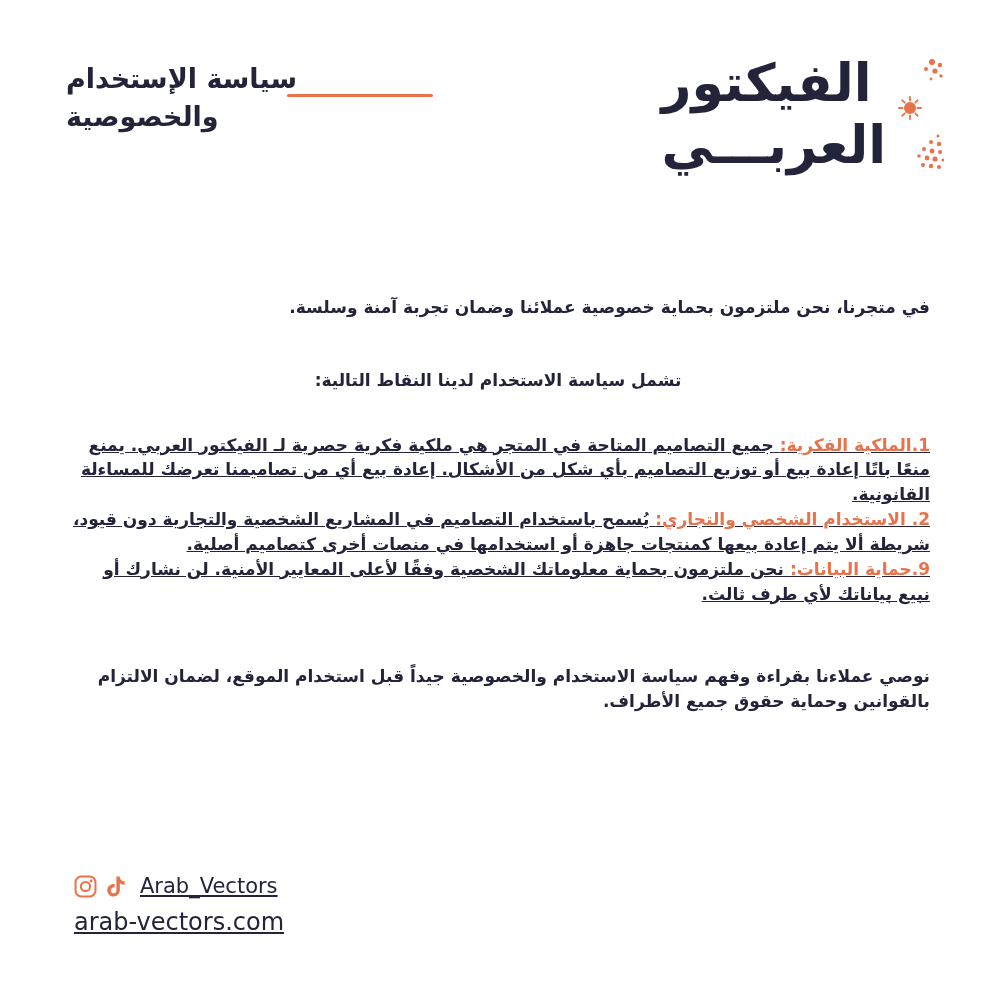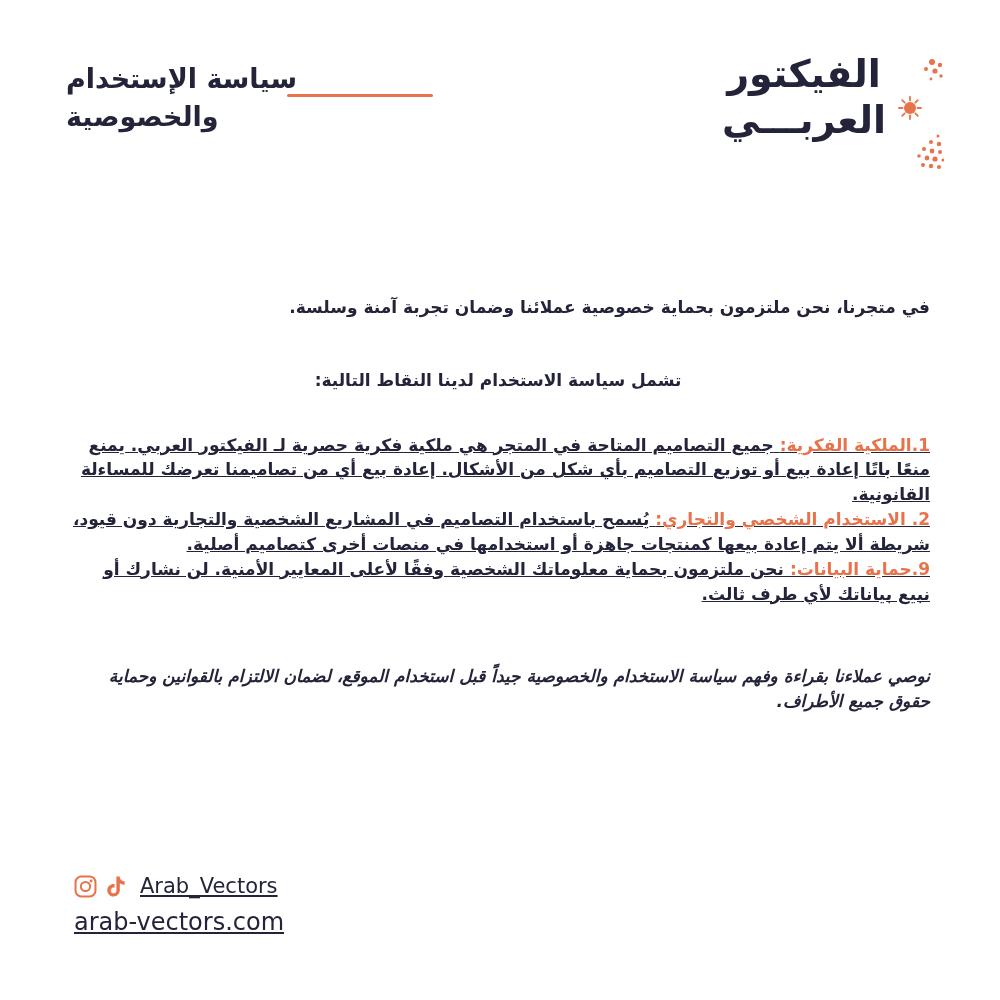--- a/index.html
+++ b/index.html
@@ -17,36 +17,36 @@
     direction:rtl;text-align:left;
     font-size:27px;font-weight:700;line-height:1.42;color:var(--ink);
   }
   .page-title span{display:block;}
   .title-divider{
     position:absolute;top:94px;left:287px;width:146px;height:3px;
     background:var(--accent);border-radius:2px;
   }
   .logo{position:absolute;top:52px;right:56px;display:flex;align-items:flex-start;gap:12px;}
   .logo-text{
-    direction:rtl;text-align:center;
-    font-size:38px;font-weight:700;line-height:1.2;color:var(--ink);
+    direction:rtl;text-align:left;
+    font-size:52px;font-weight:700;line-height:1.2;color:var(--ink);
   }
   .logo-text span{display:block;}
   .logo-icon{width:46px;height:114px;flex:none;margin-top:4px;}
 
   
   .content{
     position:absolute;top:278px;left:66px;right:70px;
     direction:rtl;text-align:right;
     font-size:17px;font-weight:600;line-height:1.46;color:var(--ink);
   }
   .policy-heading{margin-top:48px;font-weight:700;text-align:center;}
   .policy-list{margin-top:40px;text-decoration:underline;}
   .item-term{color:var(--accent);font-weight:700;}
-  .closing{margin-top:58px;font-style:italic;}
+  .closing{margin-top:58px;}
 
   
   .footer{position:absolute;left:74px;bottom:64px;text-decoration:underline;}
   .social-row{display:flex;align-items:center;gap:9px;}
   .handle{font-size:21px;color:var(--ink);margin-left:5px;}
   .website{margin-top:10px;font-size:24px;color:var(--ink);}
 </style>
 </head>
 <body>
 

